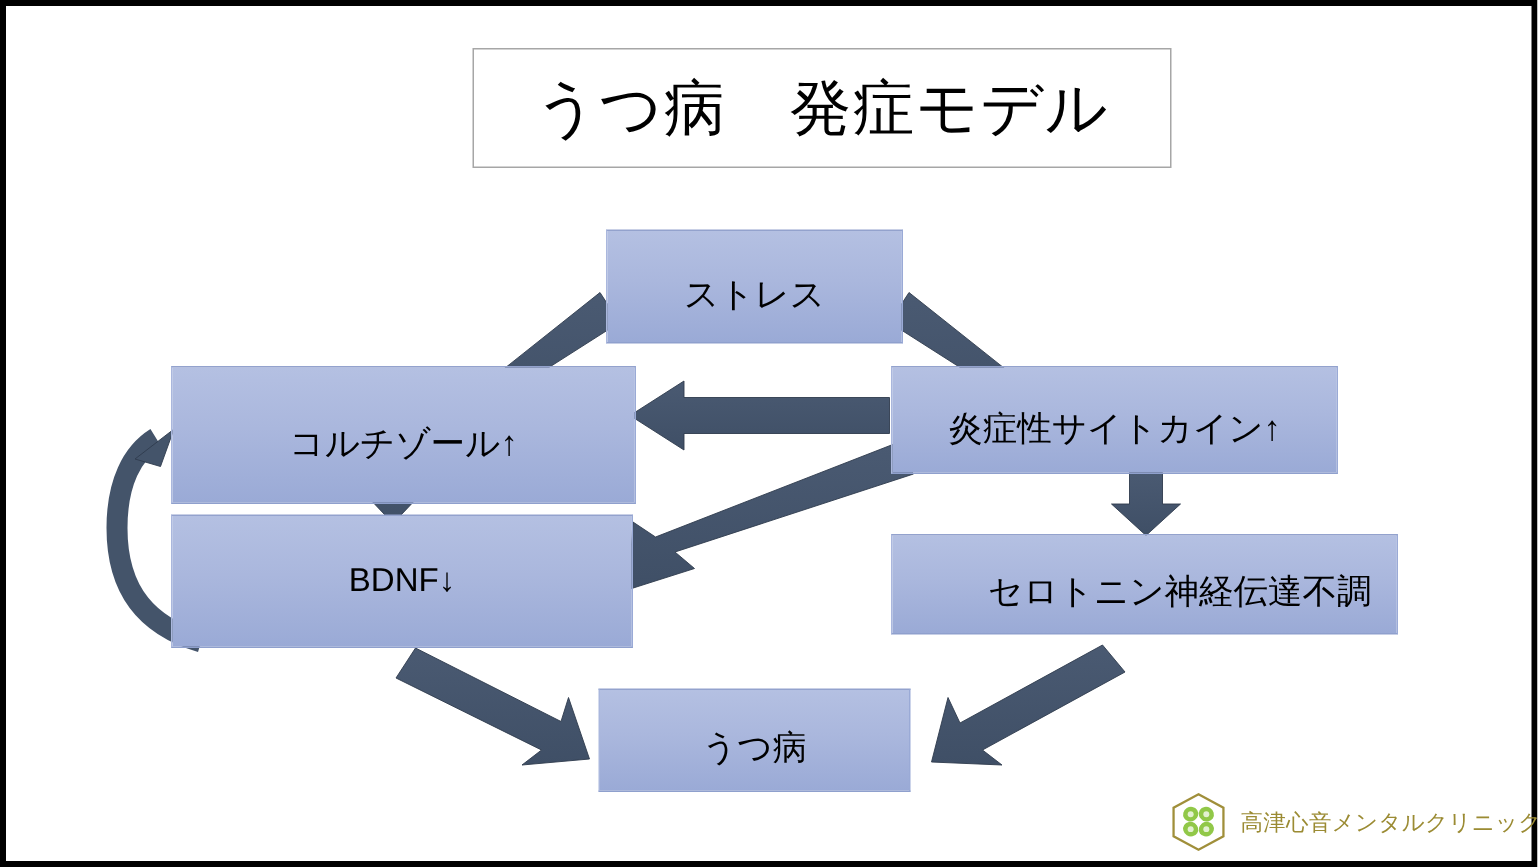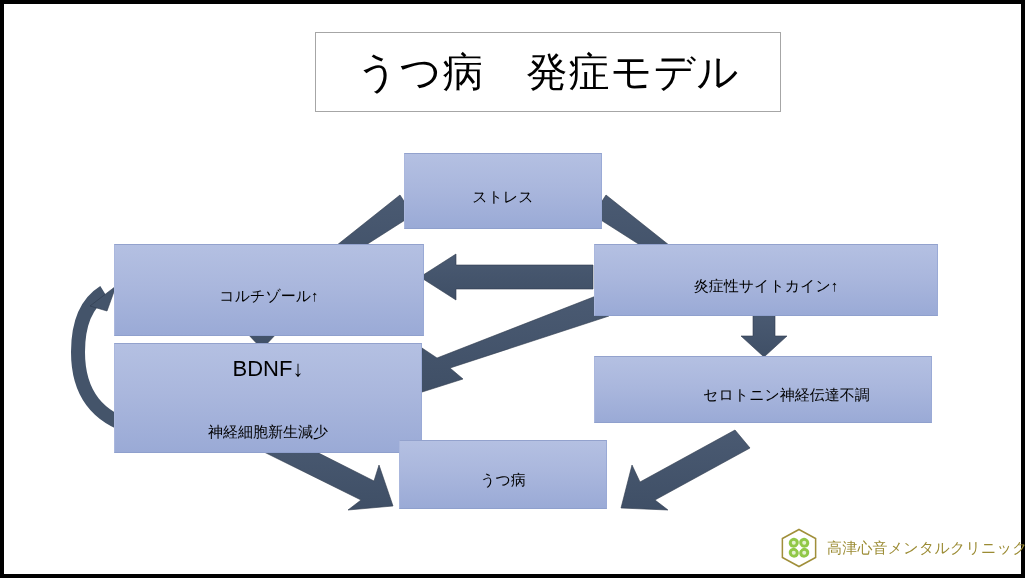--- a/index.html
+++ b/index.html
@@ -63,28 +63,28 @@
     color: #000000;
     text-align: center;
     z-index: 3;
   }
   .node .line {
     display: block;
     line-height: 1.28;
     white-space: nowrap;
   }
   .f22 { font-size: 22px; }
-  .f23 { font-size: 15px; margin-top: 11px; }
+  .f23 { font-size: 23px; margin-top: 11px; }
   
   #node-stress      { left: 400px; top: 149px; width: 198px; height: 76px; }
   #node-cortisol    { left: 110px; top: 240px; width: 310px; height: 92px; }
-  #node-cytokine    { left: 590px; top: 240px; width: 344px; height: 72px; }
-  #node-bdnf        { left: 110px; top: 339px; width: 308px; height: 110px; gap: 28px; }
+  #node-cytokine    { left: 590px; top: 240px; width: 298px; height: 72px; }
+  #node-bdnf        { left: 110px; top: 339px; width: 308px; height: 89px; gap: 28px; }
   #node-serotonin   { left: 590px; top: 352px; width: 338px; height: 67px; padding-left: 47px; }
-  #node-depression  { left: 395px; top: 436px; width: 208px; height: 69px; }
+  #node-depression  { left: 395px; top: 455px; width: 208px; height: 69px; }
   
   .logo {
     position: absolute;
     left: 776px;
     top: 524px;
     display: flex;
     align-items: center;
     gap: 9px;
   }
   .logo-mark { width: 38px; height: 40px; display:block; }
@@ -157,21 +157,20 @@
   <div id="node-cortisol" class="node">
     <span class="line f23">コルチゾール↑</span>
   </div>
 
   <div id="node-cytokine" class="node">
     <span class="line f23">炎症性サイトカイン↑</span>
   </div>
 
   <div id="node-bdnf" class="node">
     <span class="line f22">BDNF↓</span>
-    <span class="line f23">神経細胞新生減少</span>
   </div>
 
   <div id="node-serotonin" class="node">
     <span class="line f23">セロトニン神経伝達不調</span>
   </div>
 
   <div id="node-depression" class="node">
     <span class="line f23">うつ病</span>
   </div>
 

